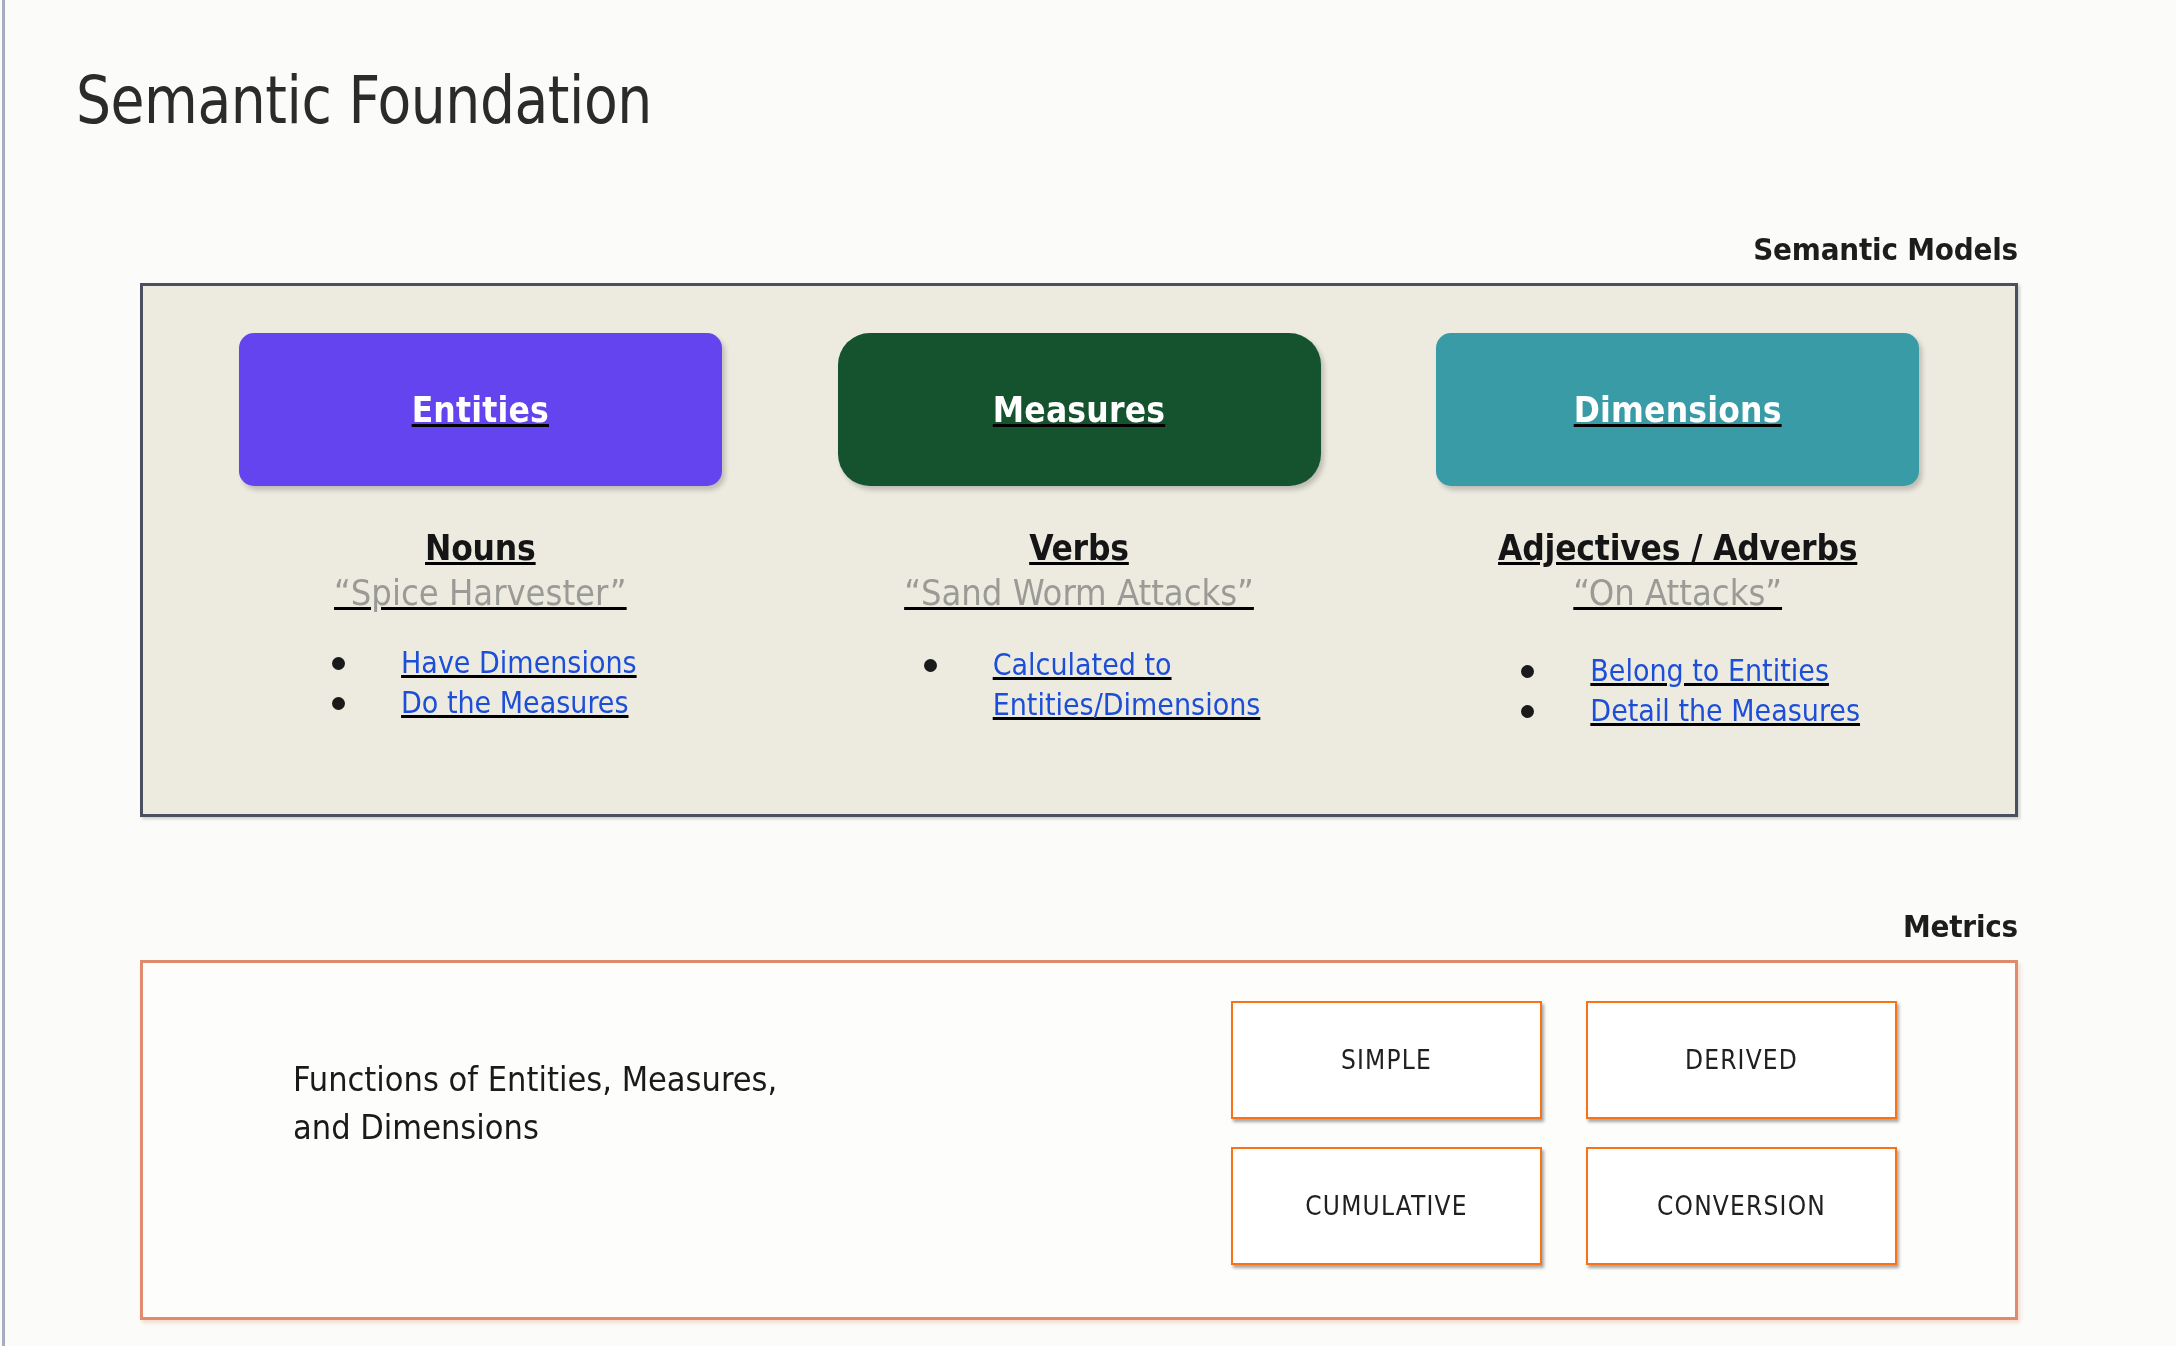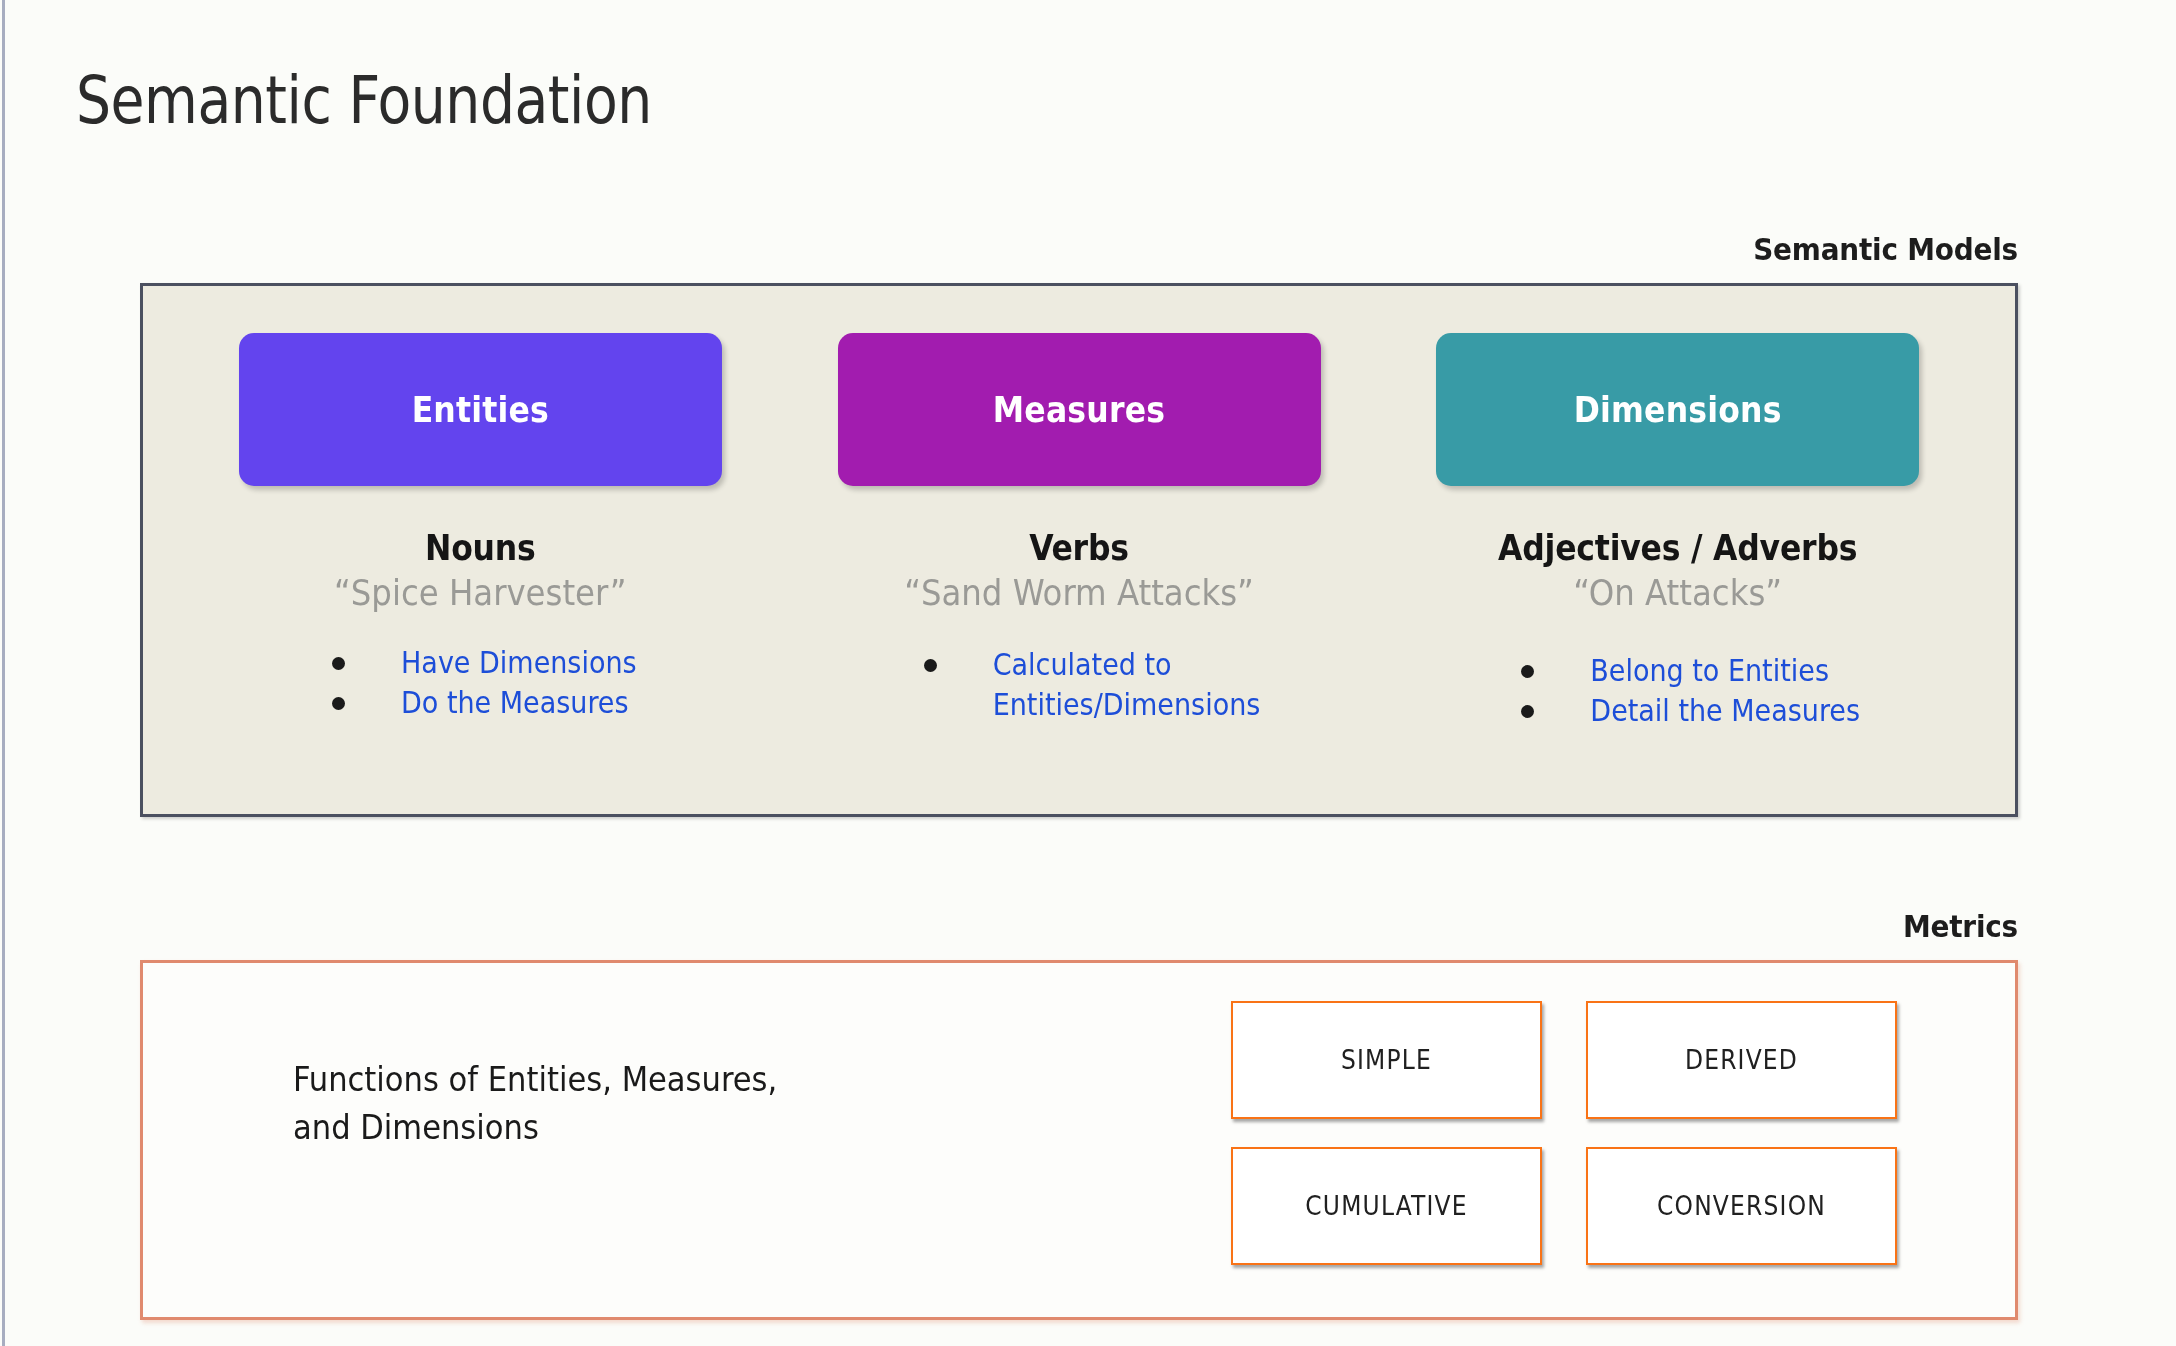--- a/index.html
+++ b/index.html
@@ -77,20 +77,21 @@
     position: absolute;
     left: 0;
     top: 0;
     width: 100%;
     height: 100%;
     display: flex;
     flex-direction: row;
     box-sizing: border-box;
     padding: 47px 44px 0 44px;
     gap: 12px;
+    text-decoration: underline;
   }
   .sm-col {
     flex: 1 1 0;
     display: flex;
     flex-direction: column;
     align-items: center;
     min-width: 0;
   }
 
   .chip {
@@ -102,21 +103,21 @@
     align-items: center;
     justify-content: center;
     color: #ffffff;
     font-size: 35px;
     font-weight: 700;
     letter-spacing: 0.2px;
     box-shadow: 3px 4px 5px rgba(0,0,0,0.20);
     font-family: "DejaVu Sans Condensed", "Liberation Sans Narrow", "DejaVu Sans", sans-serif;
   }
   .chip-entities   { background: #6344ee; }
-  .chip-measures   { background: #a21caf; }
+  .chip-measures   { background: #14532d; border-radius: 32px; }
   .chip-dimensions { background: #389ba6; }
 
   .pos-title {
     margin-top: 42px;
     font-size: 35px;
     font-weight: 700;
     color: #151515;
     text-align: center;
     letter-spacing: -0.2px;
     font-family: "DejaVu Sans Condensed", "Liberation Sans Narrow", "DejaVu Sans", sans-serif;

